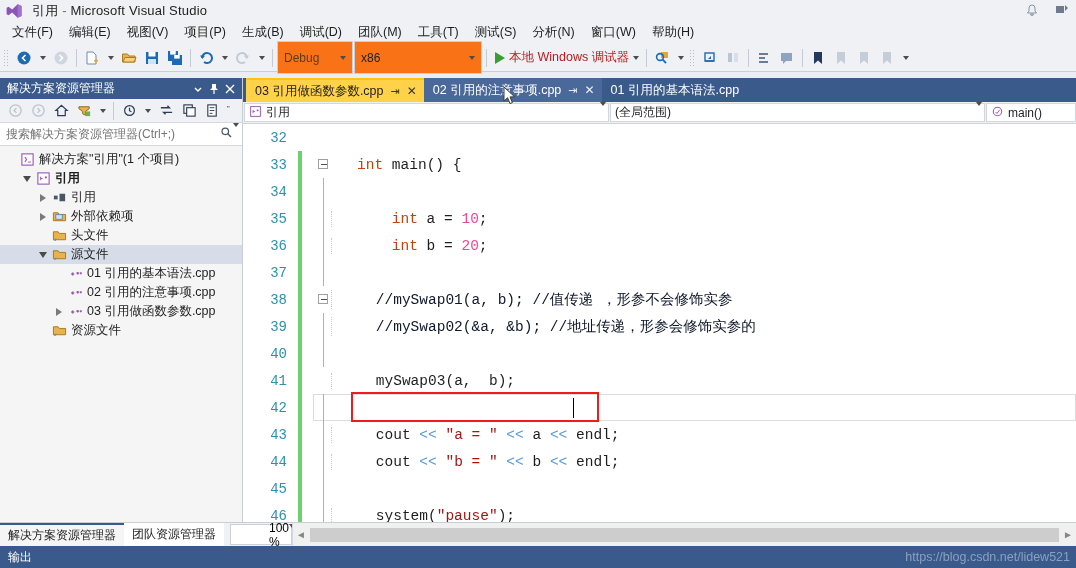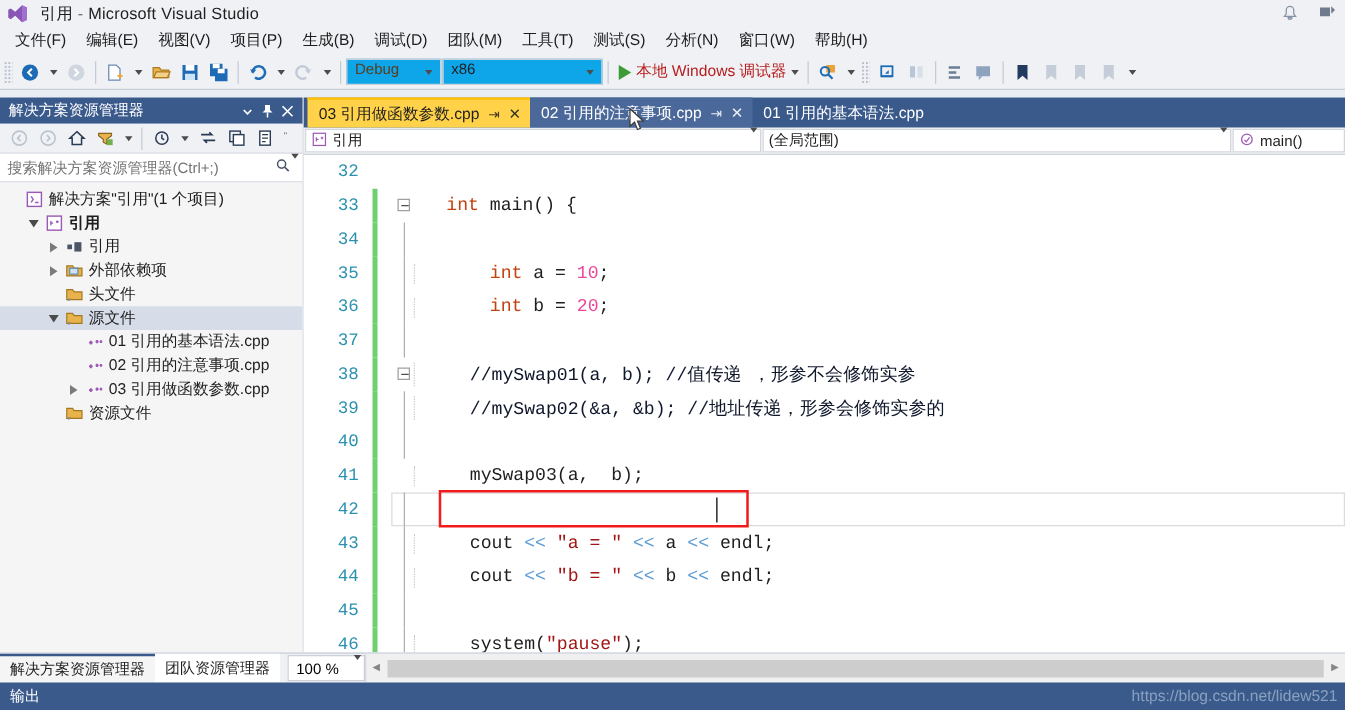--- a/index.html
+++ b/index.html
@@ -90,24 +90,24 @@
     border-left: 3px solid transparent;
     border-right: 3px solid transparent;
     border-top: 4px solid #4c4c4c;
   }
   .tsep {
     width: 1px; height: 18px;
     background: #c5cbd6;
     margin: 0 3px;
   }
   .combo {
-    height: 21px;
+    height: 33px;
     border: 1px solid #ccd0d8;
-    background: #0ea5e9;
-    display: flex; 
+    background: #f97316;
+    display: flex; align-items: center;
     padding: 0 2px 0 6px;
     font-size: 12px;
     color: #5a3c1e;
   }
   .combo .val { flex: 1; white-space: nowrap; }
   .combo .dd {
     width: 14px; display: flex; align-items: center; justify-content: center;
   }
   .combo.debug { width: 76px; }
   .combo.plat  { width: 128px; color:#1e1e1e; }
@@ -383,21 +383,21 @@
   .bottab.plain { background: #ffffff; }
   .zoombox {
     width: 62px;
     border: 1px solid #ccd0d8;
     background: #ffffff;
     display: flex; align-items: center;
     padding: 0 2px 0 6px;
     margin: 1px 0;
     font-size: 12px;
   }
-  .zoombox .zv { flex: 1; }
+  .zoombox .zv { flex: 1; margin-left: 32px; }
   .hscroll {
     flex: 1;
     background: #f0f0f0;
     border-left: 1px solid #d4d8e0;
     display: flex; align-items: center;
   }
   .hs-arrow { width: 16px; text-align:center; color:#868686; font-size:10px; }
   .hs-thumb {
     height: 14px;
     background: #cdcdcd;

